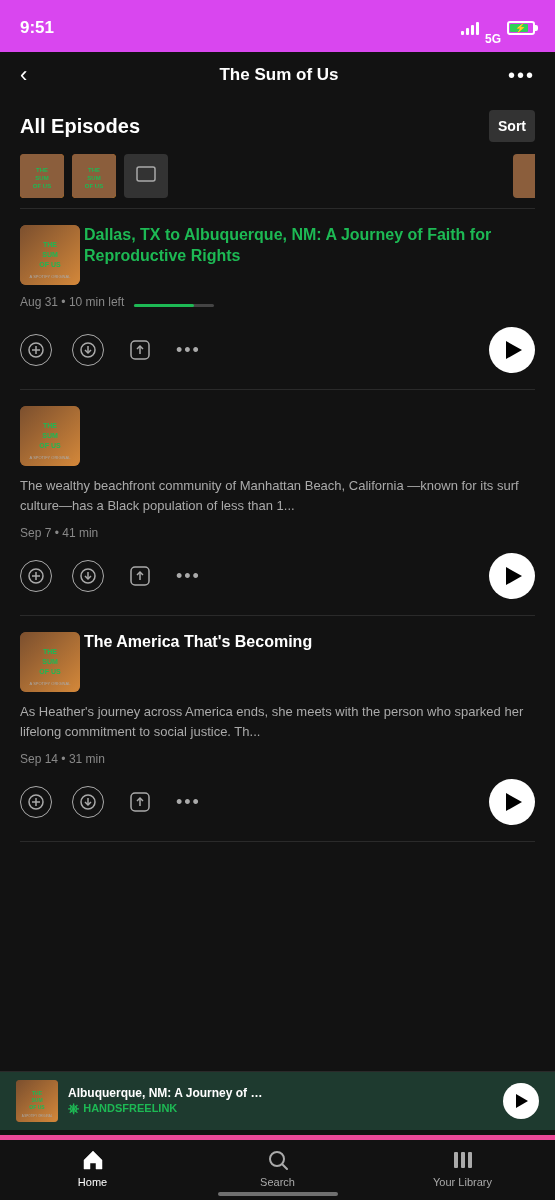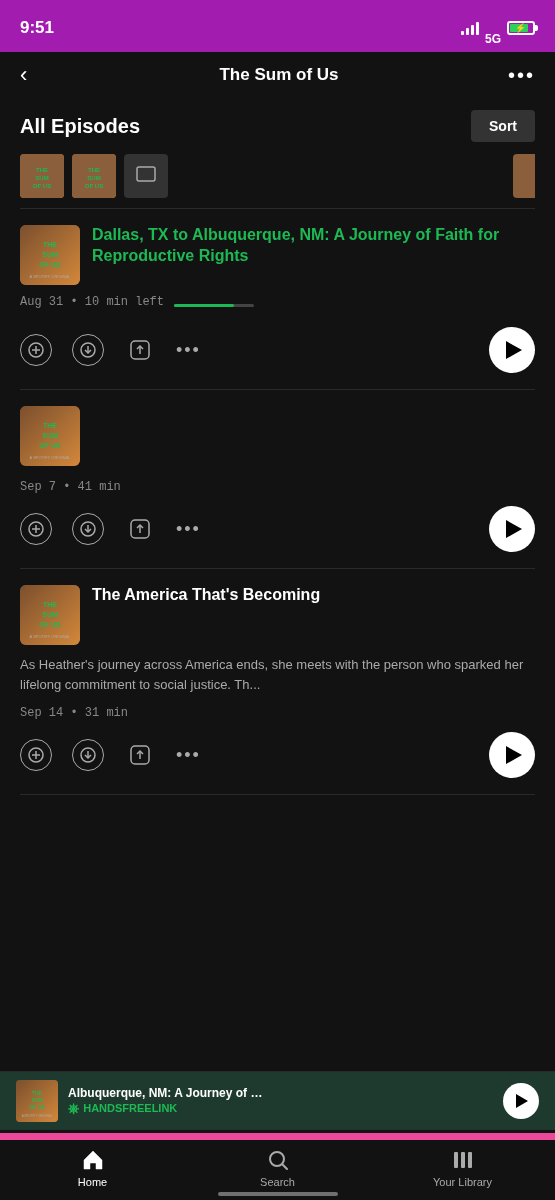--- a/index.html
+++ b/index.html
@@ -12,21 +12,21 @@
       min-height: 1200px;
       overflow-x: hidden;
     }
 
     
     .status-bar {
       display: flex;
       justify-content: space-between;
       align-items: center;
       padding: 10px 20px 6px;
-      background: #a21caf;
+      background: #d946ef;
     }
     .status-time {
       font-size: 17px;
       font-weight: 600;
       color: #fff;
     }
     .status-icons {
       display: flex;
       align-items: center;
       gap: 6px;
@@ -125,21 +125,21 @@
     .episodes-title {
       font-size: 20px;
       font-weight: 700;
       color: #fff;
     }
     .sort-btn {
       background: #333;
       color: #fff;
       border: none;
       border-radius: 4px;
-      padding: 8px 18px;
+      padding: 8px 9px;
       font-size: 14px;
       font-weight: 600;
       cursor: pointer;
     }
 
     
     .thumb-row {
       display: flex;
       align-items: center;
       padding: 0 20px 10px;
@@ -160,21 +160,21 @@
       margin: 0 20px;
     }
 
     
     .episode-card {
       padding: 16px 20px;
     }
     .episode-top {
       display: flex;
       align-items: flex-start;
-      gap: 12px;
+      gap: 4px;
       margin-bottom: 10px;
     }
     .episode-thumb {
       width: 60px;
       height: 60px;
       border-radius: 6px;
       flex-shrink: 0;
       overflow: hidden;
     }
     .episode-title {
@@ -194,21 +194,20 @@
     .episode-desc {
       font-size: 13px;
       color: #aaa;
       line-height: 1.5;
       margin-bottom: 8px;
     }
     .episode-meta {
       font-size: 12px;
       color: #888;
       margin-bottom: 6px;
-      font-family: Liberation Mono, monospace;
     }
     .progress-bar-container {
       width: 80px;
       height: 3px;
       background: #444;
       border-radius: 2px;
       display: inline-block;
       margin-left: 4px;
       vertical-align: middle;
     }
@@ -343,21 +342,21 @@
     .tab-bar {
       position: fixed;
       bottom: 0;
       left: 0;
       width: 555px;
       background: #121212;
       display: flex;
       justify-content: space-around;
       align-items: center;
       padding: 8px 0 12px;
-      border-top: 7px solid #ec4899;
+      border-top: 5px solid #ec4899;
     }
     .tab-item {
       display: flex;
       flex-direction: column;
       align-items: center;
       gap: 4px;
       cursor: pointer;
       flex: 1;
     }
     .tab-label {
@@ -539,20 +538,21 @@
           </linearGradient>
         </defs>
         <rect width="60" height="60" fill="url(#grad2)"></rect>
         <text x="30" y="20" font-size="7" font-weight="800" fill="#1db954" text-anchor="middle" dominant-baseline="middle">THE</text>
         <text x="30" y="30" font-size="7" font-weight="800" fill="#1db954" text-anchor="middle" dominant-baseline="middle">SUM</text>
         <text x="30" y="40" font-size="7" font-weight="800" fill="#1db954" text-anchor="middle" dominant-baseline="middle">OF US</text>
         <text x="30" y="53" font-size="4" fill="#aaa" text-anchor="middle">A SPOTIFY ORIGINAL</text>
       </svg>
     </div>
   </div>
+  <p class="episode-desc">The wealthy beachfront community of Manhattan Beach, California —known for its surf culture—has a Black population of less than 1...</p>
   <span class="episode-meta">Sep 7 • 41 min</span>
   <div class="episode-actions">
     <div class="action-left">
       <div class="action-icon">
         <svg width="16" height="16" viewBox="0 0 16 16" fill="none">
           <circle cx="8" cy="8" r="7" stroke="#aaa" stroke-width="1.5"></circle>
           <line x1="8" y1="4" x2="8" y2="12" stroke="#aaa" stroke-width="1.5"></line>
           <line x1="4" y1="8" x2="12" y2="8" stroke="#aaa" stroke-width="1.5"></line>
         </svg>
       </div>

